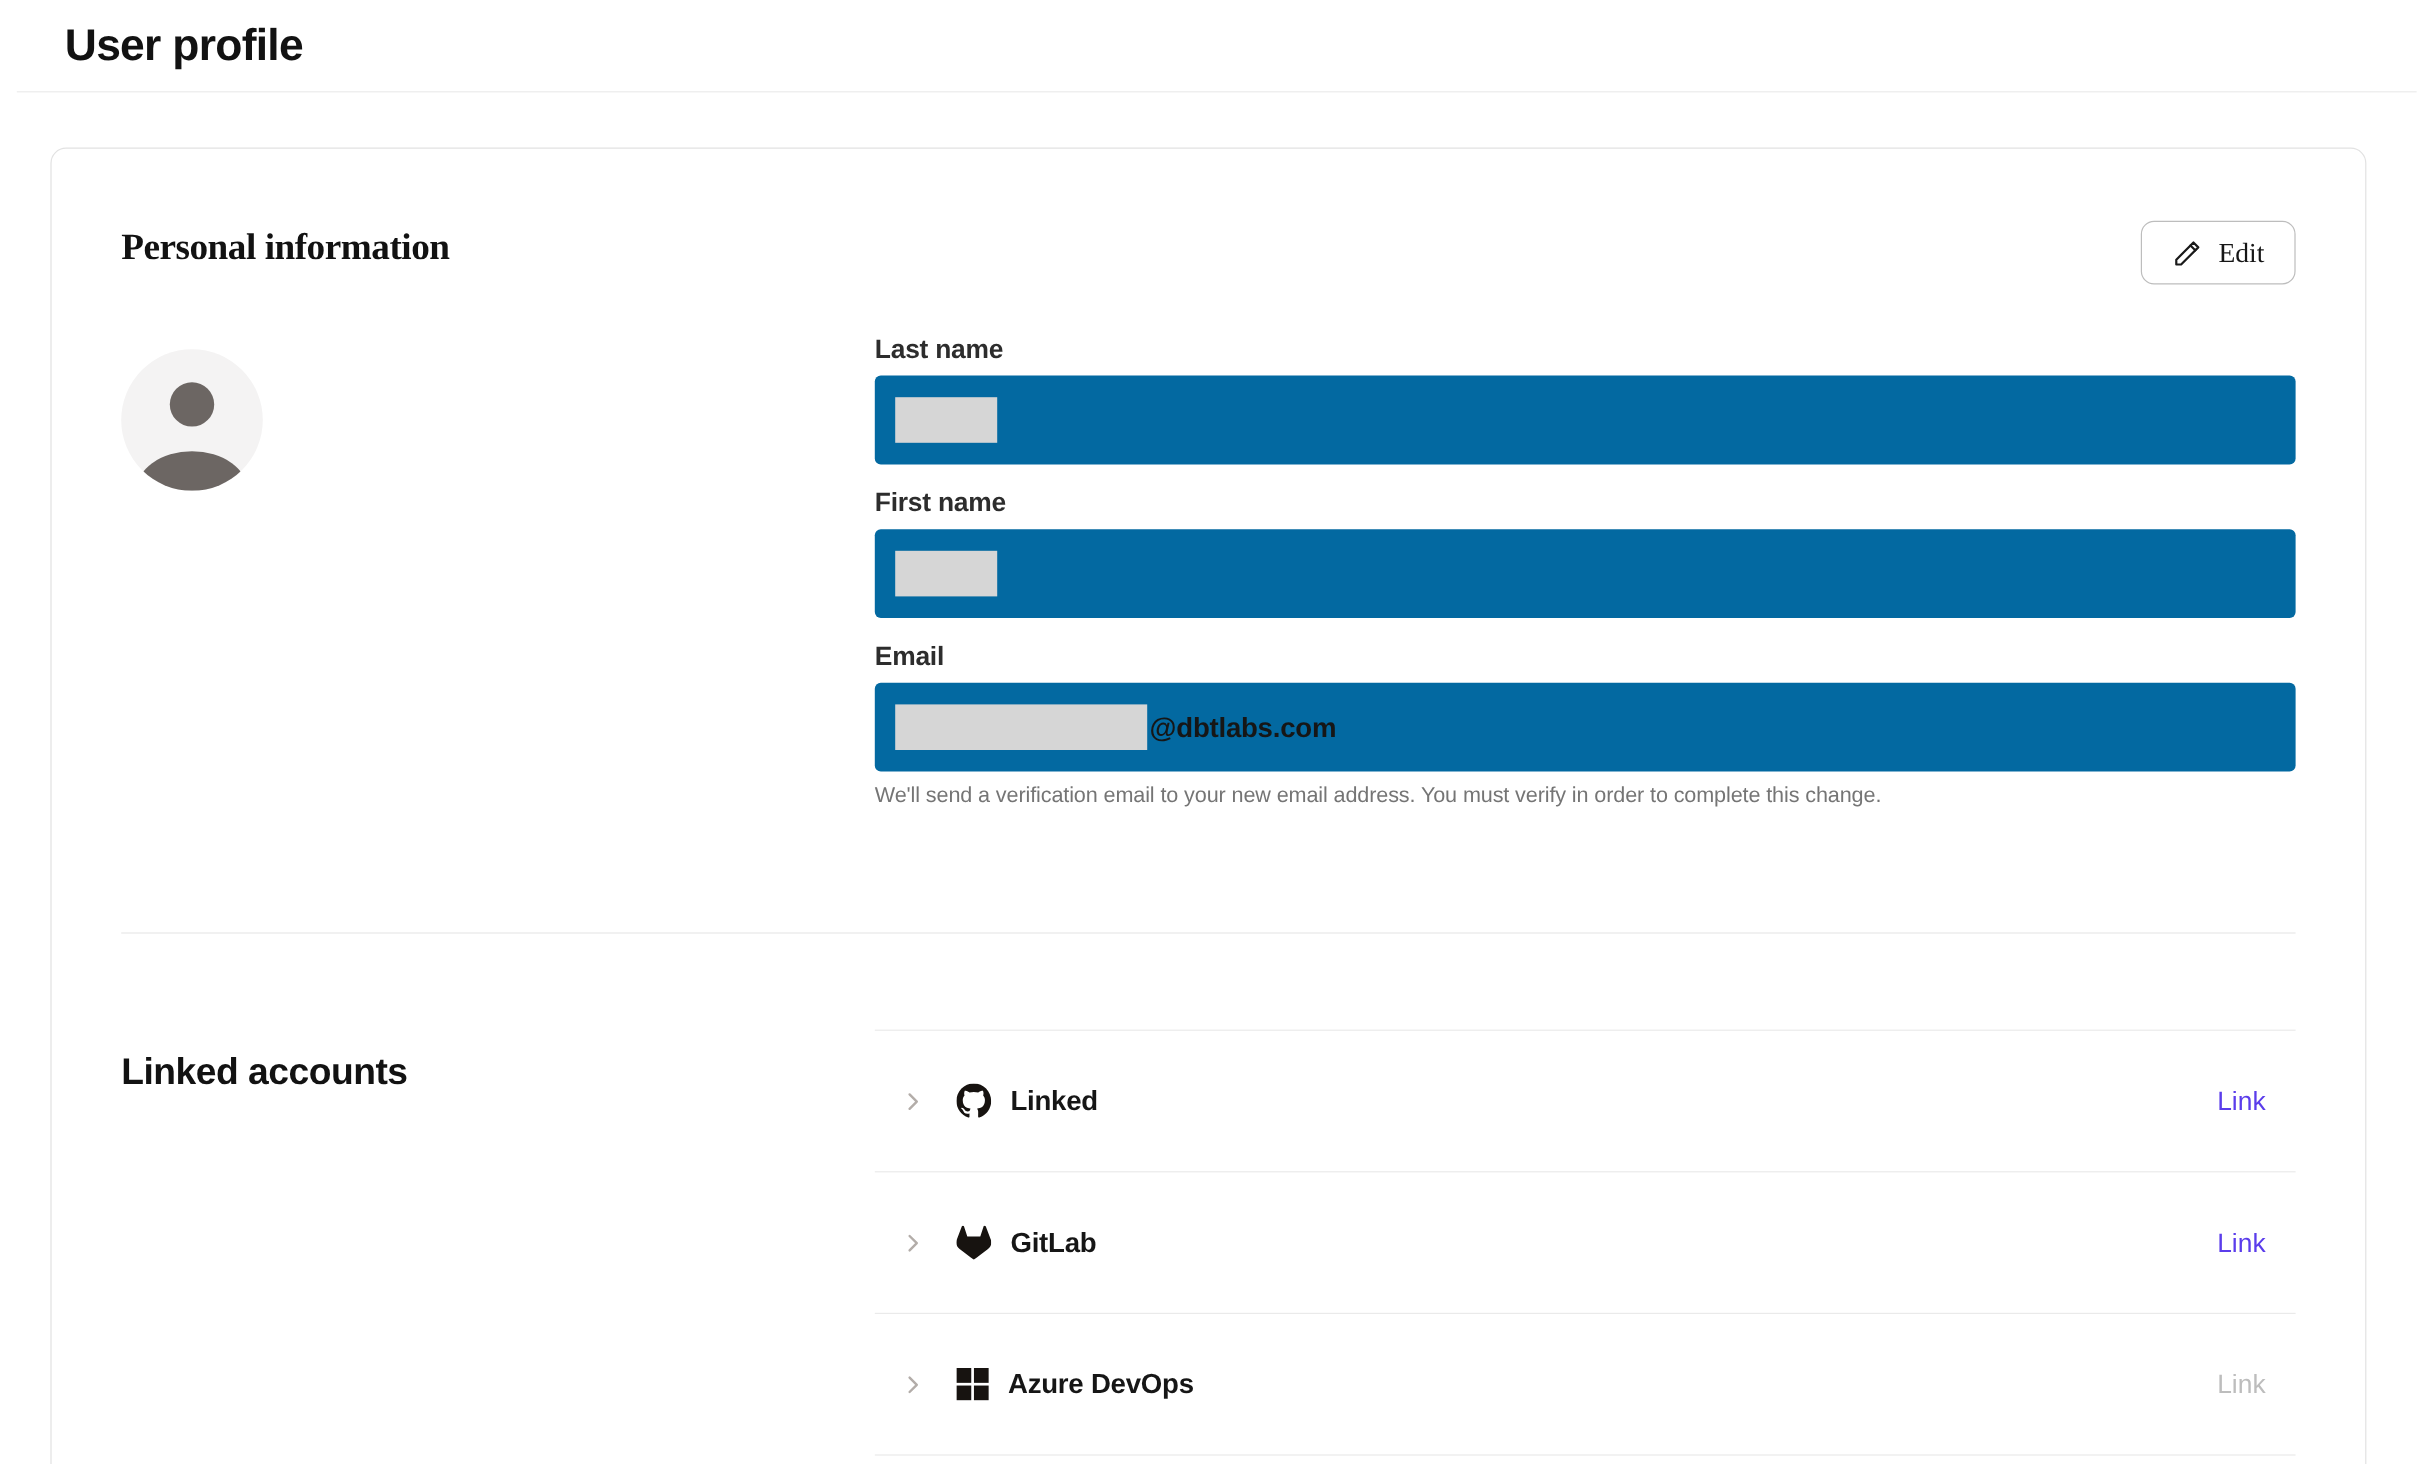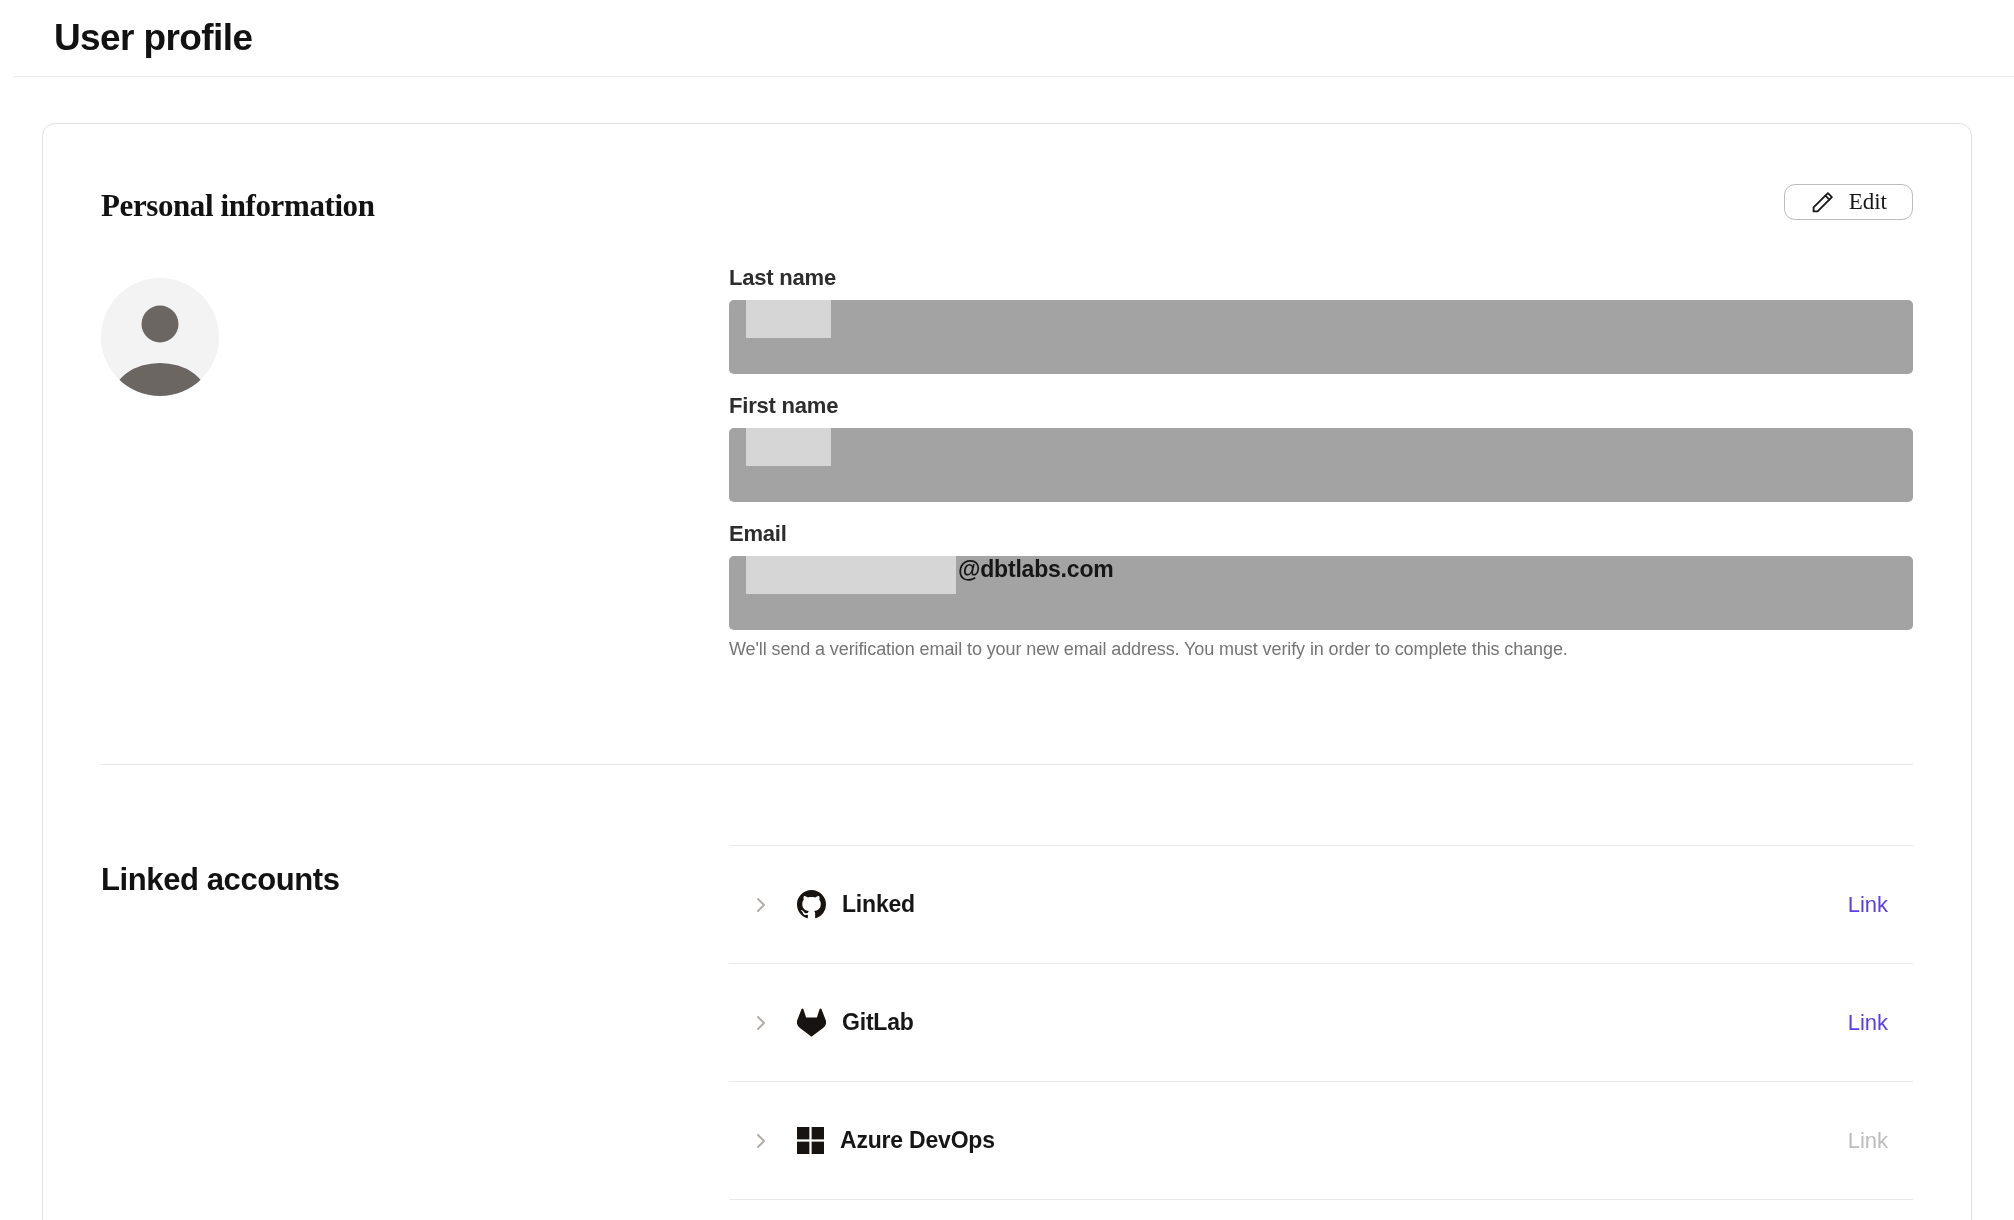--- a/index.html
+++ b/index.html
@@ -27,42 +27,42 @@
     margin: 46px 42px 0 42px; width: 1930px; height: 1180px;
     border: 1px solid #e2e2e2; border-radius: 13px;
     background: #fff; padding: 60px 58px 0 58px;
   }
 
   .section-head { display: flex; align-items: flex-start; justify-content: space-between; font-family: Liberation Serif, serif; }
   .section-title { margin: 4px 0 0 0; font-size: 31px; font-weight: 700; letter-spacing: -0.4px; color: #121212; }
 
   .edit-btn {
     display: flex; align-items: center; gap: 13px;
-    height: 36px; padding: 0 25px;
+    height: 53px; padding: 0 25px;
     background: #fff; border: 1px solid #bdbdbd; border-radius: 11px;
     font-family: inherit; font-size: 23px; color: #161616; cursor: pointer; margin-left: 28px;
   }
   .edit-btn svg { display: block; }
 
   
   .personal-grid { display: grid; grid-template-columns: 628px 1fr; margin-top: 40px; }
 
   .avatar {
     width: 118px; height: 118px; border-radius: 50%;
     background: #f4f3f3; overflow: hidden; margin-top: 14px;
   }
 
   .field-group { margin-bottom: 18px; }
   .field-label {
     display: block; font-size: 22px; font-weight: 700;
     color: #2d2d2d; line-height: 27px; margin-bottom: 9px; letter-spacing: -0.2px;
   }
   .field {
-    height: 74px; background: #a3a3a3; border-radius: 5px;
-    display: flex; padding: 0 17px;
+    height: 74px; background: #0369a1; border-radius: 5px;
+    display: flex; align-items: center; padding: 0 17px;
   }
   .redact { width: 85px; height: 38px; background: #d6d6d6; }
   .redact.wide { width: 210px; }
   .email-suffix { font-size: 23px; font-weight: 700; color: #161616; margin-left: 2px; letter-spacing: -0.2px; }
   .helper-text { margin-top: 9px; font-size: 18px; color: #757575; letter-spacing: -0.1px; }
 
   .divider { border: none; border-top: 1px solid #e8e8e8; margin: 86px 0 0 0; }
 
   
   .linked-grid { display: grid; grid-template-columns: 628px 1fr; }

